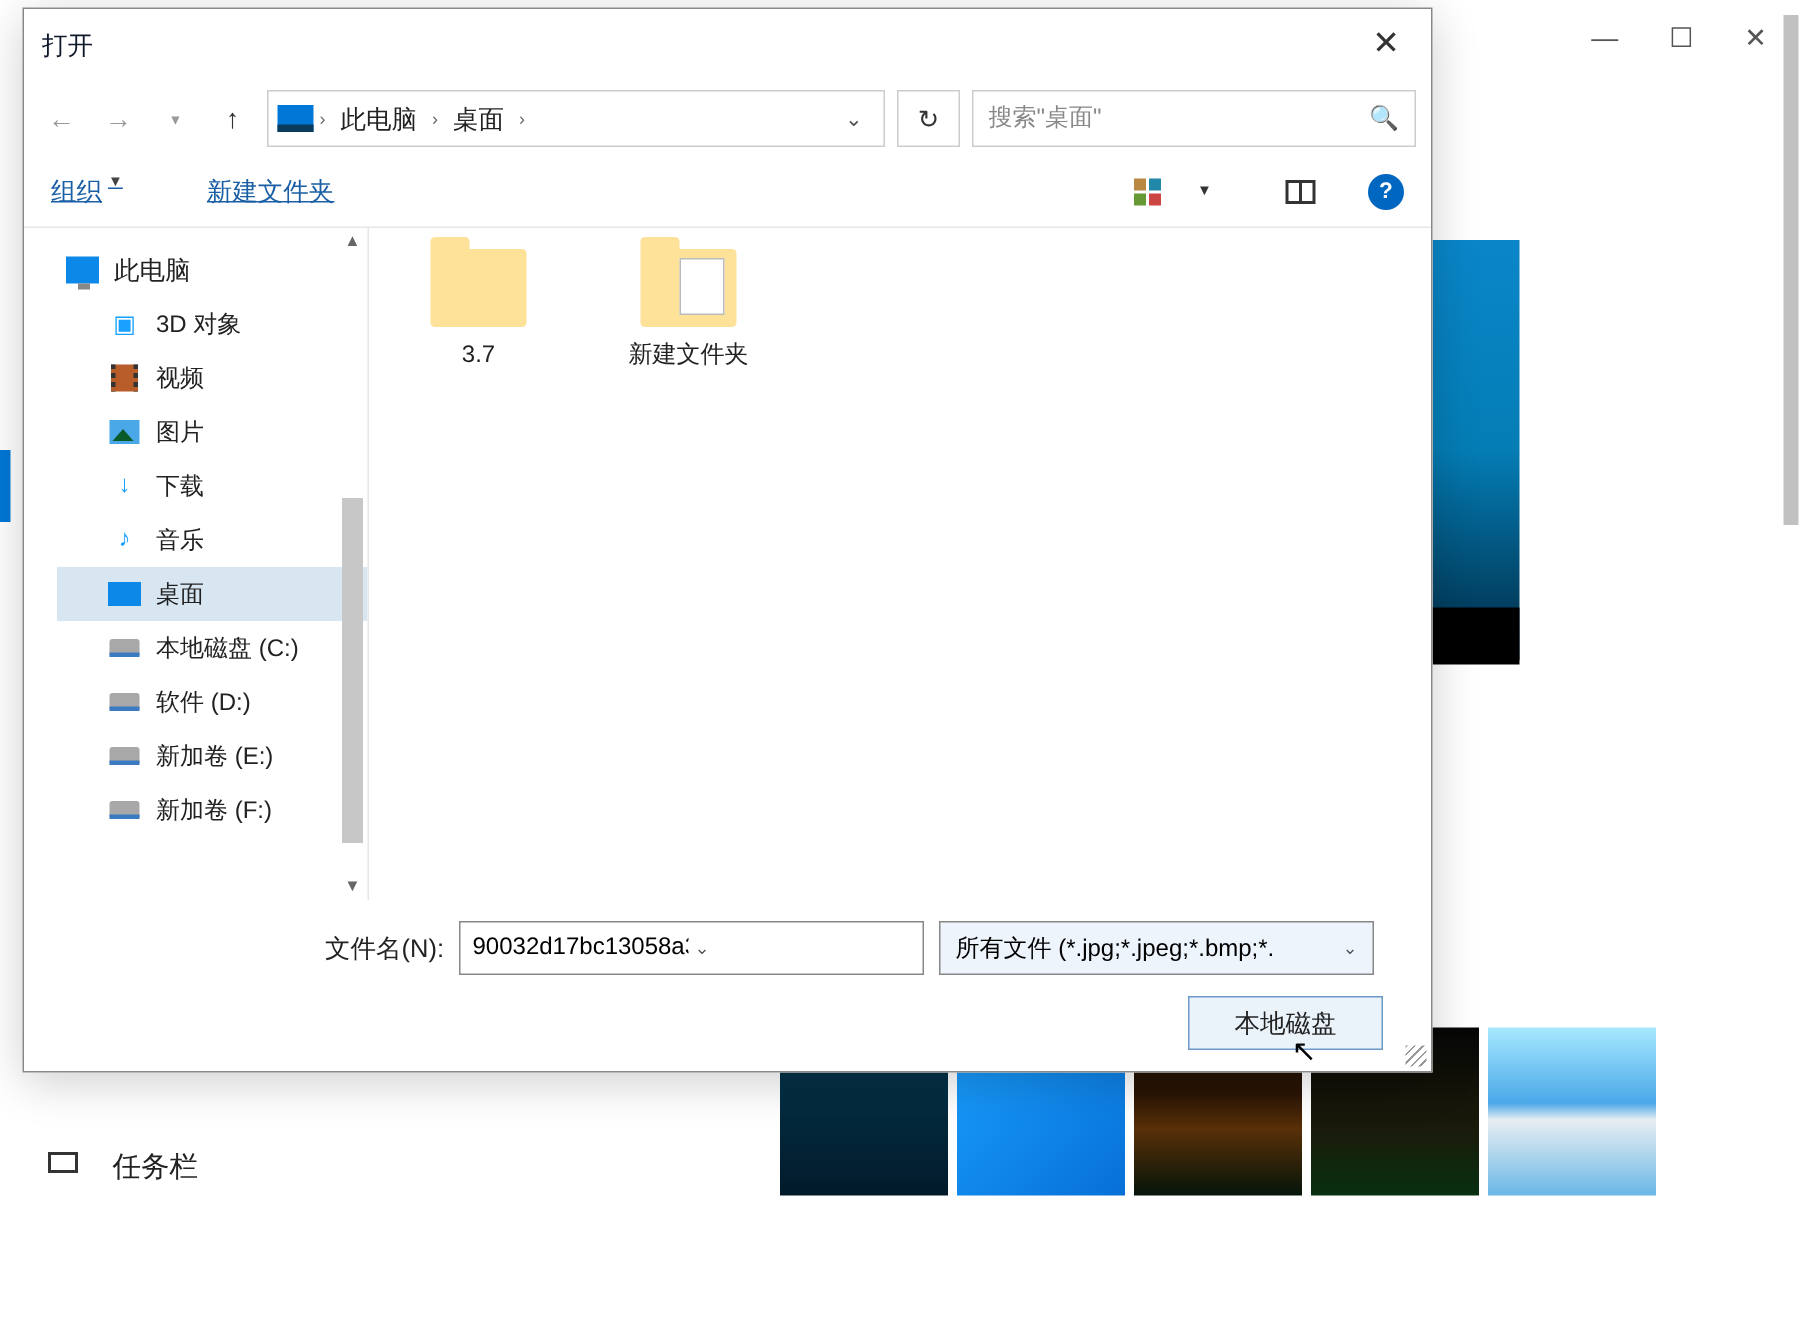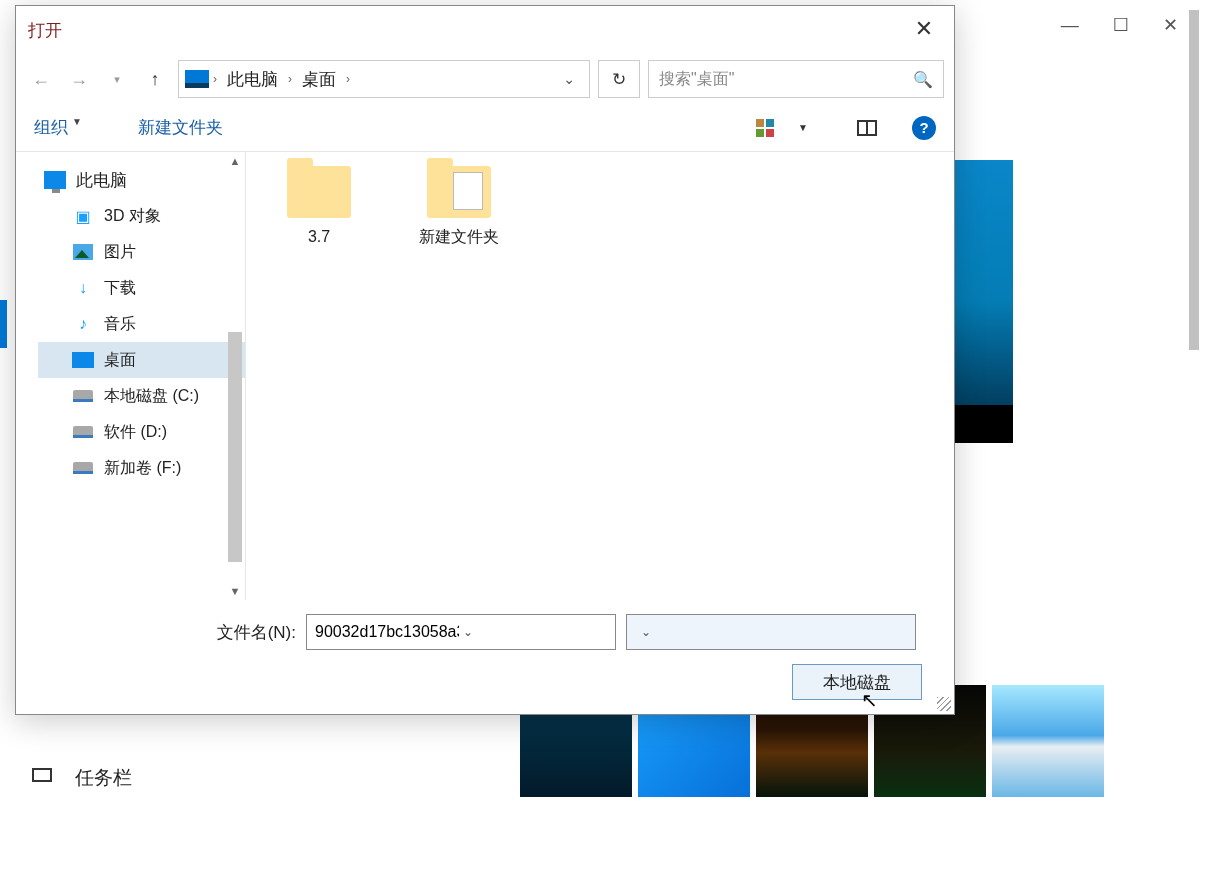--- a/index.html
+++ b/index.html
@@ -26,40 +26,40 @@
 .bg-thumb.t4 { background: linear-gradient(180deg,#060606 0%,#1a1a0a 60%,#083010 100%); }
 .bg-thumb.t5 { background: linear-gradient(180deg,#a7e8ff 0%,#4aa8e8 45%,#e8eef2 55%,#6ab7e6 100%); }
 
 .bg-browse-btn { position: absolute; left: 520px; top: 815px; width: 150px; height: 44px; background: #dfdfdf; text-align: center; line-height: 44px; font-size: 19px; color: #222; }
 
 .bg-right-scroll { position: absolute; right: 1px; top: 10px; width: 16px; height: 860px; }
 .bg-right-scroll .thumb { position: absolute; top: 0; left: 0; width: 10px; height: 340px; background: #c1c1c1; }
 
 
 .dialog { position: absolute; left: 15px; top: 5px; width: 940px; height: 710px; background: #fff; border: 1px solid #888; box-shadow: 0 6px 30px rgba(0,0,0,.2); display: flex; flex-direction: column; }
-.dlg-title { height: 48px; display: flex; align-items: center; padding: 0 12px; font-size: 17px; color: #7f1d1d; }
+.dlg-title { height: 48px; display: flex; align-items: center; padding: 0 12px; font-size: 17px; color: #0f172a; }
 .dlg-close { position: absolute; right: 10px; top: 10px; font-size: 22px; color: #333; width: 40px; text-align: center; }
 
 .dlg-nav { height: 50px; display: flex; align-items: center; gap: 8px; padding: 0 10px; }
 .nav-btn { width: 30px; height: 30px; display:flex; align-items:center; justify-content:center; color:#999; font-size:18px;}
 .nav-btn.enabled{color:#333;}
 .crumb-box { flex: 1; height: 38px; border: 1px solid #ccc; display: flex; align-items: center; padding: 0 6px; gap: 4px; }
 .crumb-icon { width: 24px; height: 18px; background:#0078d7; position:relative; }
 .crumb-icon::after{content:"";position:absolute;left:0;bottom:0;width:100%;height:5px;background:#0a3a5c;}
 .crumb-sep { color:#666; font-size:12px; }
 .crumb-text { font-size: 17px; color:#222; padding: 4px 6px; }
 .crumb-drop { margin-left: auto; color:#555; font-size:14px; padding:0 8px;}
 .refresh-btn { width: 42px; height: 38px; border:1px solid #ccc; display:flex;align-items:center;justify-content:center; font-size:17px; color:#333;}
 .search-box { width: 296px; height: 38px; border:1px solid #ccc; display:flex;align-items:center; padding:0 10px; color:#888;}
 .search-box input { border:none; outline:none; width: 100%; font-size:16px; color:#333; }
 .search-box input::placeholder{color:#888;}
 .search-icon { color:#666; font-size:16px;}
 
 .dlg-toolbar { height: 48px; display:flex; align-items:center; padding: 0 18px; gap: 8px; border-bottom: 1px solid #e6e6e6;}
-.tb-item { font-size: 17px; color:#1a5fa5; display:flex; align-items:flex-start; gap:4px; }
+.tb-item { font-size: 17px; color:#1a5fa5; display:flex; align-items:flex-start; gap:4px;text-decoration:underline; }
 .tb-item .drop { font-size:10px; color:#444;}
 .tb-spacer{flex:1;}
 .tb-icon-btn { width:30px; height:30px; display:flex;align-items:center;justify-content:center; color:#333;}
 .tb-grid-icon { display:grid; grid-template-columns:repeat(2,8px); grid-template-rows:repeat(2,8px); gap:2px;}
 .tb-grid-icon span{background:#b84;}
 .tb-grid-icon span:nth-child(2){background:#28a;}
 .tb-grid-icon span:nth-child(3){background:#693;}
 .tb-grid-icon span:nth-child(4){background:#c44;}
 .tb-pane-icon { width:20px; height:16px; border:2px solid #333; position:relative;}
 .tb-pane-icon::after{content:"";position:absolute;left:7px;top:0;width:2px;height:100%;background:#333;}
@@ -200,20 +200,26 @@
               <span class="ic-pc"></span>
             </span>
             <span>此电脑</span>
           </div>
         <div class="tree-item sub">
             <span class="ic ic-3d">▣</span>
             <span>3D 对象</span>
           </div>
         <div class="tree-item sub">
             <span class="ic">
+              <span class="ic-vid"></span>
+            </span>
+            <span>视频</span>
+          </div>
+        <div class="tree-item sub">
+            <span class="ic">
               <span class="ic-img"></span>
             </span>
             <span>图片</span>
           </div>
         <div class="tree-item sub">
             <span class="ic ic-dl">↓</span>
             <span>下载</span>
           </div>
         <div class="tree-item sub">
             <span class="ic ic-mus">♪</span>
@@ -229,20 +235,26 @@
             <span class="ic">
               <span class="ic-hdd"></span>
             </span>
             <span>本地磁盘 (C:)</span>
           </div>
         <div class="tree-item sub">
             <span class="ic">
               <span class="ic-hdd"></span>
             </span>
             <span>软件 (D:)</span>
+          </div>
+        <div class="tree-item sub">
+            <span class="ic">
+              <span class="ic-hdd"></span>
+            </span>
+            <span>新加卷 (E:)</span>
           </div>
         <div class="tree-item sub">
             <span class="ic">
               <span class="ic-hdd"></span>
             </span>
             <span>新加卷 (F:)</span>
           </div>
       </div>
       <div class="nav-scroll">
         <div class="up">▲</div>
@@ -264,20 +276,21 @@
   </div>
 
   <div class="dlg-footer">
     <div class="fn-row">
       <div class="fn-label">文件名(N):</div>
       <div class="fn-input">
         <span>90032d17bc13058a3cb7f623cd1</span>
         <span class="fn-drop">⌄</span>
       </div>
       <div class="ft-select">
+        <span style="flex:1">所有文件 (*.jpg;*.jpeg;*.bmp;*.</span>
         <span class="fn-drop">⌄</span>
       </div>
     </div>
     <div class="btn-row">
       <div class="dlg-btn">本地磁盘</div>
     </div>
   </div>
   <div class="resize-grip"></div>
   <div class="cursor">↖</div>
 </div>

